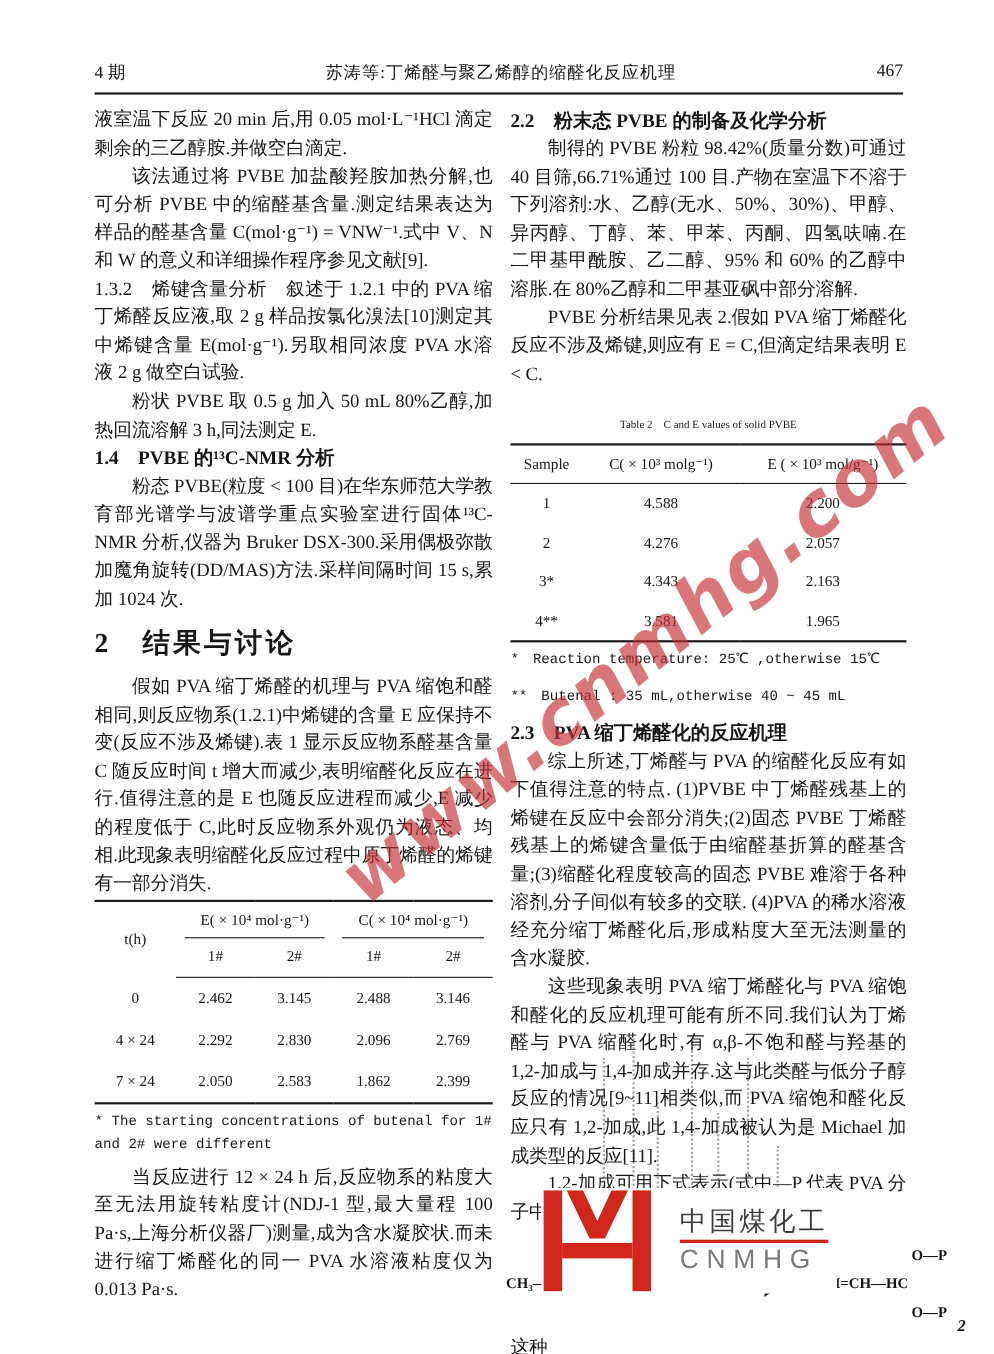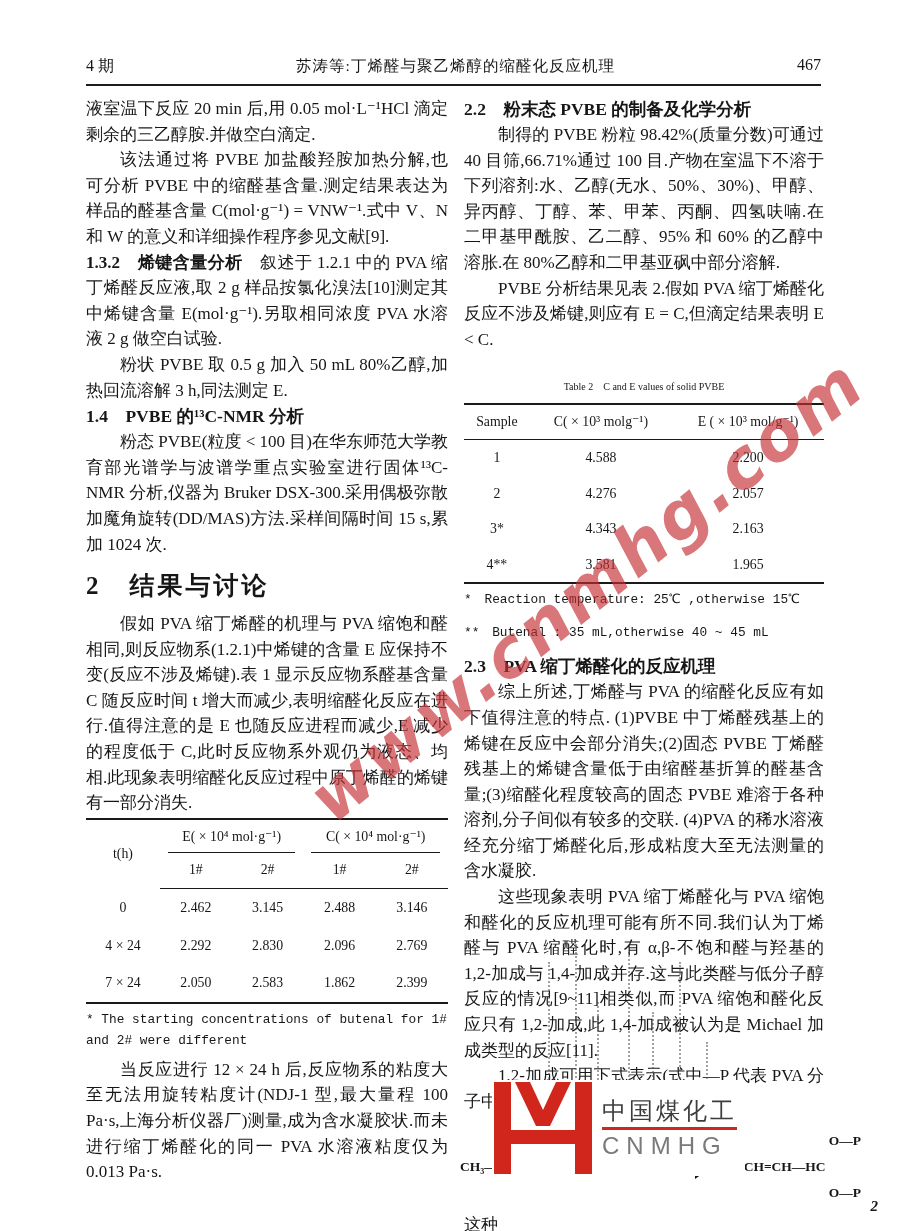--- a/index.html
+++ b/index.html
@@ -13,21 +13,21 @@
   .pg-header .pn{font-size:16px;}
   
   .col{position:absolute;top:96px;width:362px;font-size:17px;line-height:25.6px;
        text-align:justify;}
   .col-left{left:86px;}
   .col-right{left:464px;width:360px;}
   p{margin:0;}
   p.indent{text-indent:2em;}
   h4{margin:0;font-size:17.5px;line-height:26px;font-weight:bold;}
   h2{margin:12px 0 8px 0;font-size:25px;line-height:34px;font-weight:bold;letter-spacing:3px;}
-  .runhead{font-weight:bold;}
+  .runhead{font-weight:normal;}
   
   .tbl-caption{font-size:10px;font-weight:normal;text-align:center;line-height:21px;
                margin:24px 0 6px 0;font-family:"Liberation Serif",serif;}
   .fnote{font-size:12.8px;line-height:21px;text-align:left;text-indent:0;margin-top:5px;font-family:Liberation Mono, monospace;}
   
   table.tbl{border-collapse:collapse;width:100%;margin:2px 0 0 0;
             border-top:2.4px solid #1a1a1a;border-bottom:2.4px solid #1a1a1a;
             font-size:13.8px;}
   table.tbl th,table.tbl td{font-weight:normal;text-align:center;padding:4px 2px;}
   table.tbl thead tr.sub th{border-bottom:1.6px solid #1a1a1a;padding-bottom:5px;}
@@ -44,21 +44,21 @@
   .rxn-arrow .lbl{font-size:10.5px;line-height:10px;font-weight:bold;}
   .rxn-arrow .shaft{position:relative;width:34px;height:2px;background:#161616;margin-top:4px;}
   .rxn-arrow .shaft::after{content:"";position:absolute;right:-1px;top:-4px;
       border-left:7px solid #161616;border-top:5px solid transparent;border-bottom:5px solid transparent;}
   .fork{margin:0 2px 0 1px;}
   .branches{display:inline-flex;flex-direction:column;gap:26px;font-weight:bold;}
   .eq-num{position:absolute;right:-22px;bottom:-14px;font-style:italic;font-size:15px;font-weight:bold;}
   
   .bl{line-height:25.6px;}
   
-  .logo{position:absolute;left:492px;top:1080px;display:flex;align-items:center;gap:10px;
+  .logo{position:absolute;left:492px;top:1080px;display:flex;align-items:center;gap:26px;
         background:#ffffff;padding:2px 8px 2px 2px;z-index:5;}
   .logo-cn{font-family:"Liberation Sans","DejaVu Sans",sans-serif;font-size:24px;
            letter-spacing:3px;color:#3d3d3d;line-height:28px;}
   .logo-rule{height:3px;background:#d1261b;margin:2px 0 3px 0;}
   .logo-latin{font-family:"Liberation Sans","DejaVu Sans",sans-serif;font-size:24px;
               letter-spacing:7px;color:#7a7a7a;line-height:26px;}
   
   .watermark{position:absolute;left:245px;top:560px;width:660px;text-align:center;
              transform:rotate(-39deg);font-family:"DejaVu Sans",sans-serif;
              font-size:68px;font-weight:bold;font-style:italic;letter-spacing:3px;

